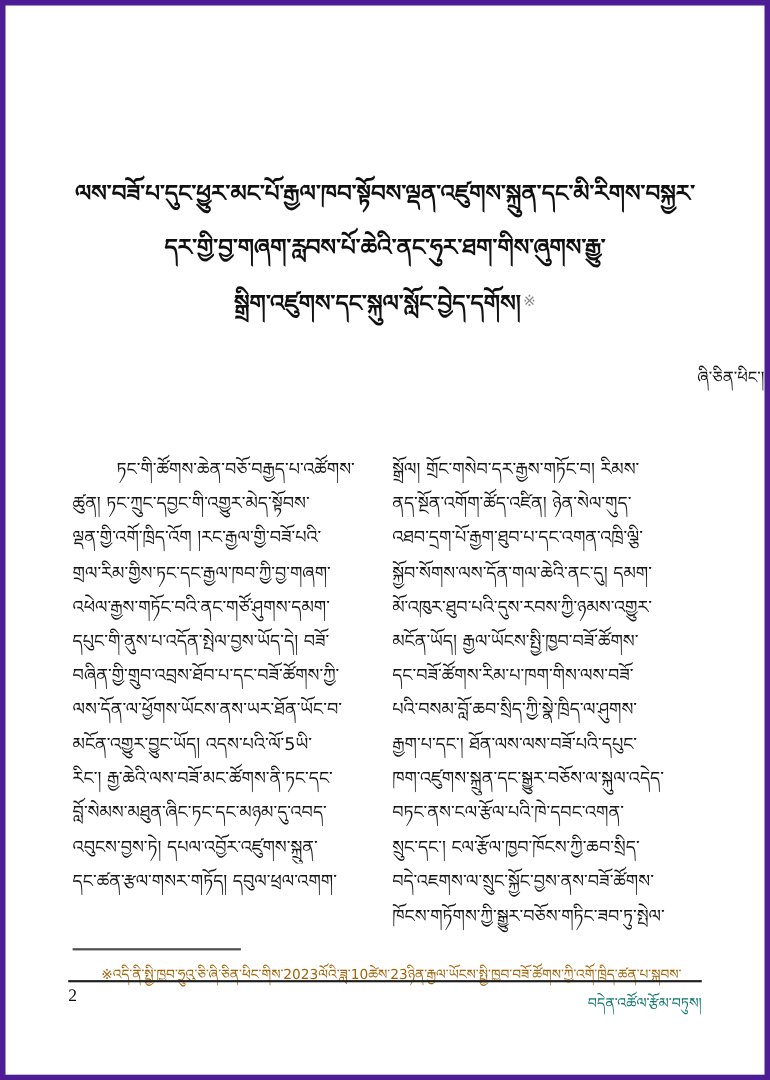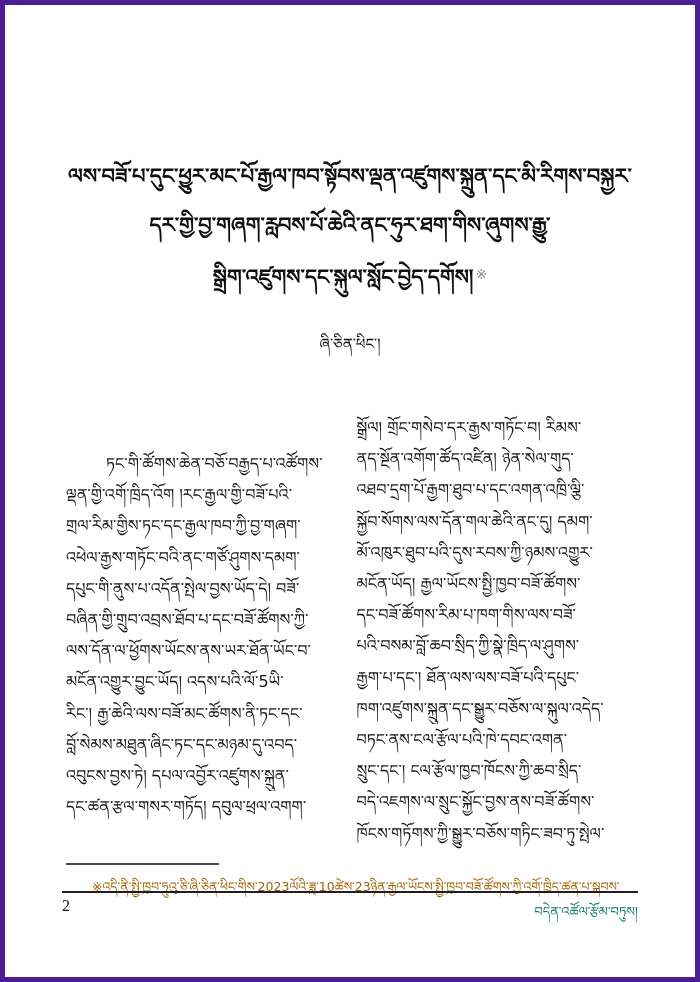--- a/index.html
+++ b/index.html
@@ -25,40 +25,40 @@
   .title-line { white-space: nowrap; }
   .ref-mark {
     font-weight: normal;
     font-size: 14px;
     color: #8a8a8a;
     vertical-align: 5px;
     margin-left: 2px;
   }
   .author {
     margin-top: 25px;
-    text-align: center;
+    text-align: right;
     font-size: 15px;
     color: #141414;
   }
   .columns {
     display: flex;
     gap: 13px;
     margin: 43px 61px 0;
     height: 437px;
     overflow: hidden;
   }
   .column {
     width: 50%;
     font-size: 16px;
     line-height: 31.2px;
     text-align: left;
     color: #141414;
   }
   .column .line { white-space: nowrap; overflow: hidden; }
-  .col-left .line:first-child { text-indent: 40px; margin-top: 36px; }
+  .col-left .line:first-child { text-indent: 40px; }
   .footnote-sep {
     margin: 14px 0 9px 61px;
     width: 153px;
     height: 0;
     border-top: 2px solid #4d4d4d;
   }
   .footnote {
     margin: 0 58px 0 61px;
     font-size: 12.5px;
     line-height: 25px;
@@ -92,20 +92,21 @@
     <div class="title-line">ལས་བཟོ་པ་དུང་ཕྱུར་མང་པོ་རྒྱལ་ཁབ་སྟོབས་ལྡན་འཛུགས་སྐྲུན་དང་མི་རིགས་བསྐྱར་</div>
     <div class="title-line">དར་གྱི་བྱ་གཞག་རླབས་པོ་ཆེའི་ནང་ཧུར་ཐག་གིས་ཞུགས་རྒྱུ་</div>
     <div class="title-line"><span>སྒྲིག་འཛུགས་དང་སྐུལ་སློང་བྱེད་དགོས།</span><span class="ref-mark">※</span></div>
   </div>
 
   <div class="author">ཞི་ཅིན་ཕིང་།</div>
 
   <div class="columns">
     <div class="column col-left">
         <div class="line">ཏང་གི་ཚོགས་ཆེན་བཅོ་བརྒྱད་པ་འཚོགས་</div>
+        <div class="line">ཚུན། ཏང་ཀྲུང་དབྱང་གི་འགྱུར་མེད་སྟོབས་</div>
         <div class="line">ལྡན་གྱི་འགོ་ཁྲིད་འོག །རང་རྒྱལ་གྱི་བཟོ་པའི་</div>
         <div class="line">གྲལ་རིམ་གྱིས་ཏང་དང་རྒྱལ་ཁབ་ཀྱི་བྱ་གཞག་</div>
         <div class="line">འཕེལ་རྒྱས་གཏོང་བའི་ནང་གཙོ་ཤུགས་དམག་</div>
         <div class="line">དཔུང་གི་ནུས་པ་འདོན་སྤེལ་བྱས་ཡོད་དེ། བཟོ་</div>
         <div class="line">བཞིན་གྱི་གྲུབ་འབྲས་ཐོབ་པ་དང་བཟོ་ཚོགས་ཀྱི་</div>
         <div class="line">ལས་དོན་ལ་ཕྱོགས་ཡོངས་ནས་ཡར་ཐོན་ཡོང་བ་</div>
         <div class="line">མངོན་འགྱུར་བྱུང་ཡོད། འདས་པའི་ལོ་5ཡི་</div>
         <div class="line">རིང་། རྒྱ་ཆེའི་ལས་བཟོ་མང་ཚོགས་ནི་ཏང་དང་</div>
         <div class="line">བློ་སེམས་མཐུན་ཞིང་ཏང་དང་མཉམ་དུ་འབད་</div>
         <div class="line">འབུངས་བྱས་ཏེ། དཔལ་འབྱོར་འཛུགས་སྐྲུན་</div>

